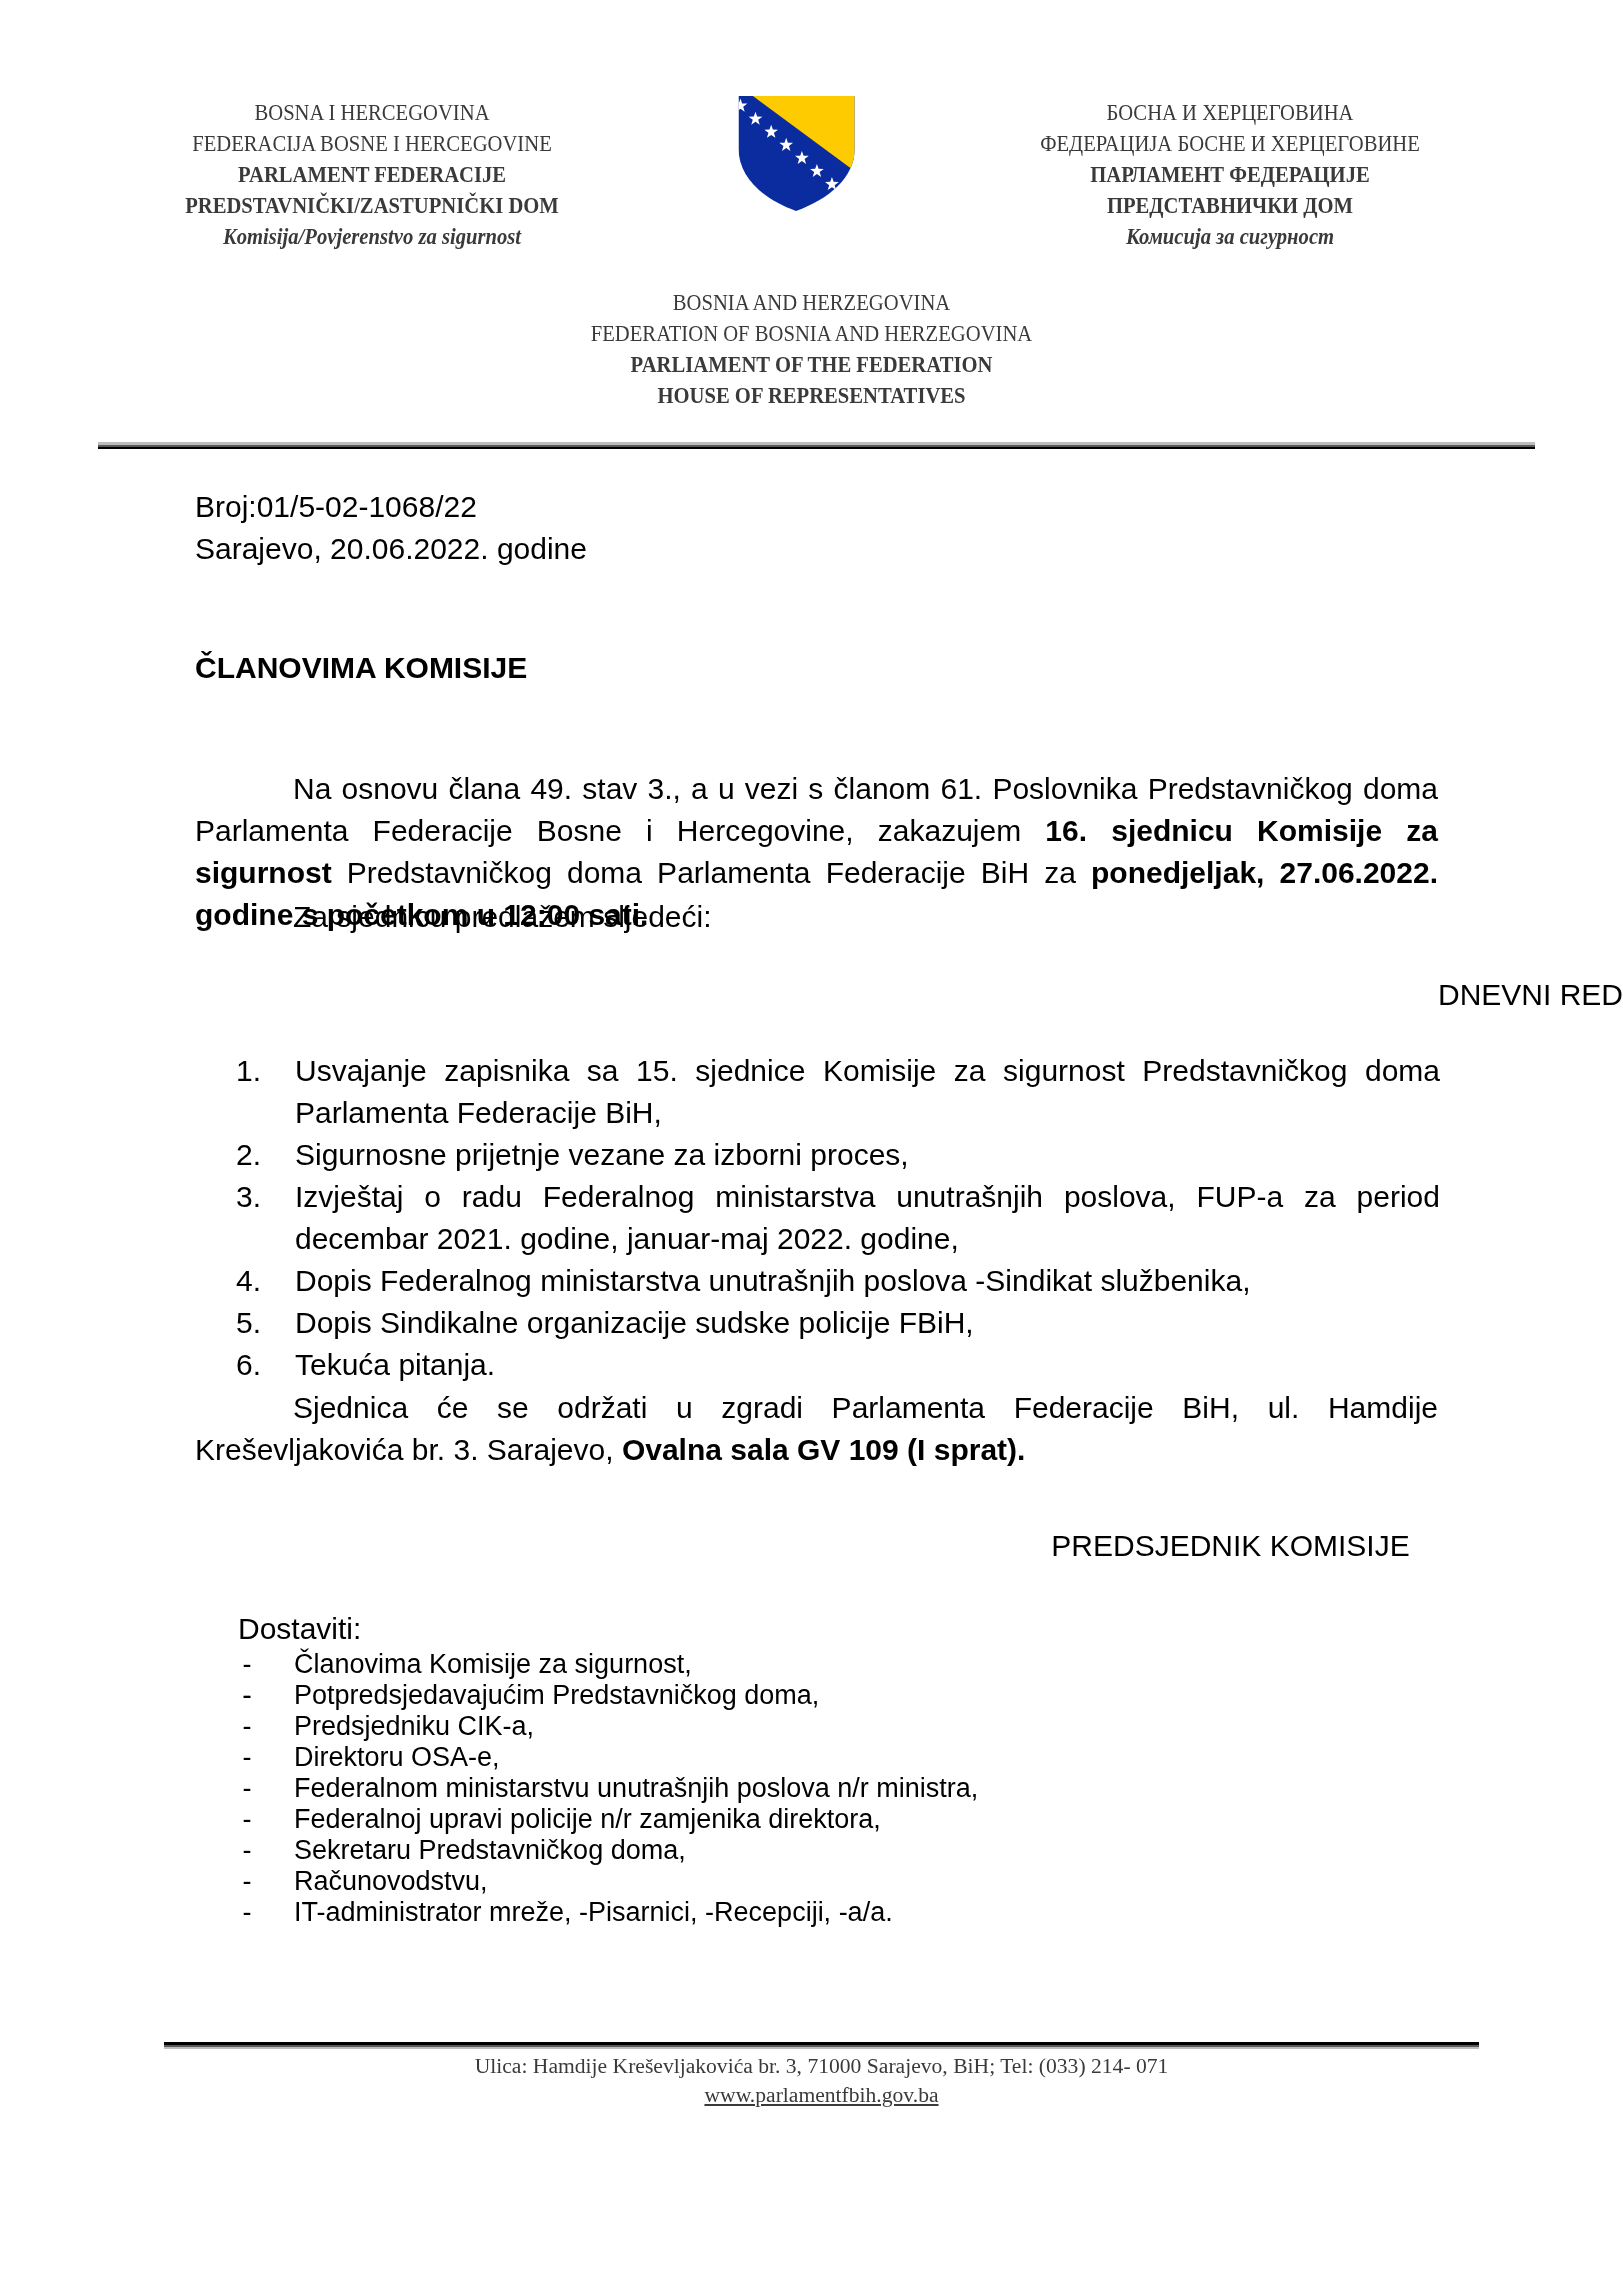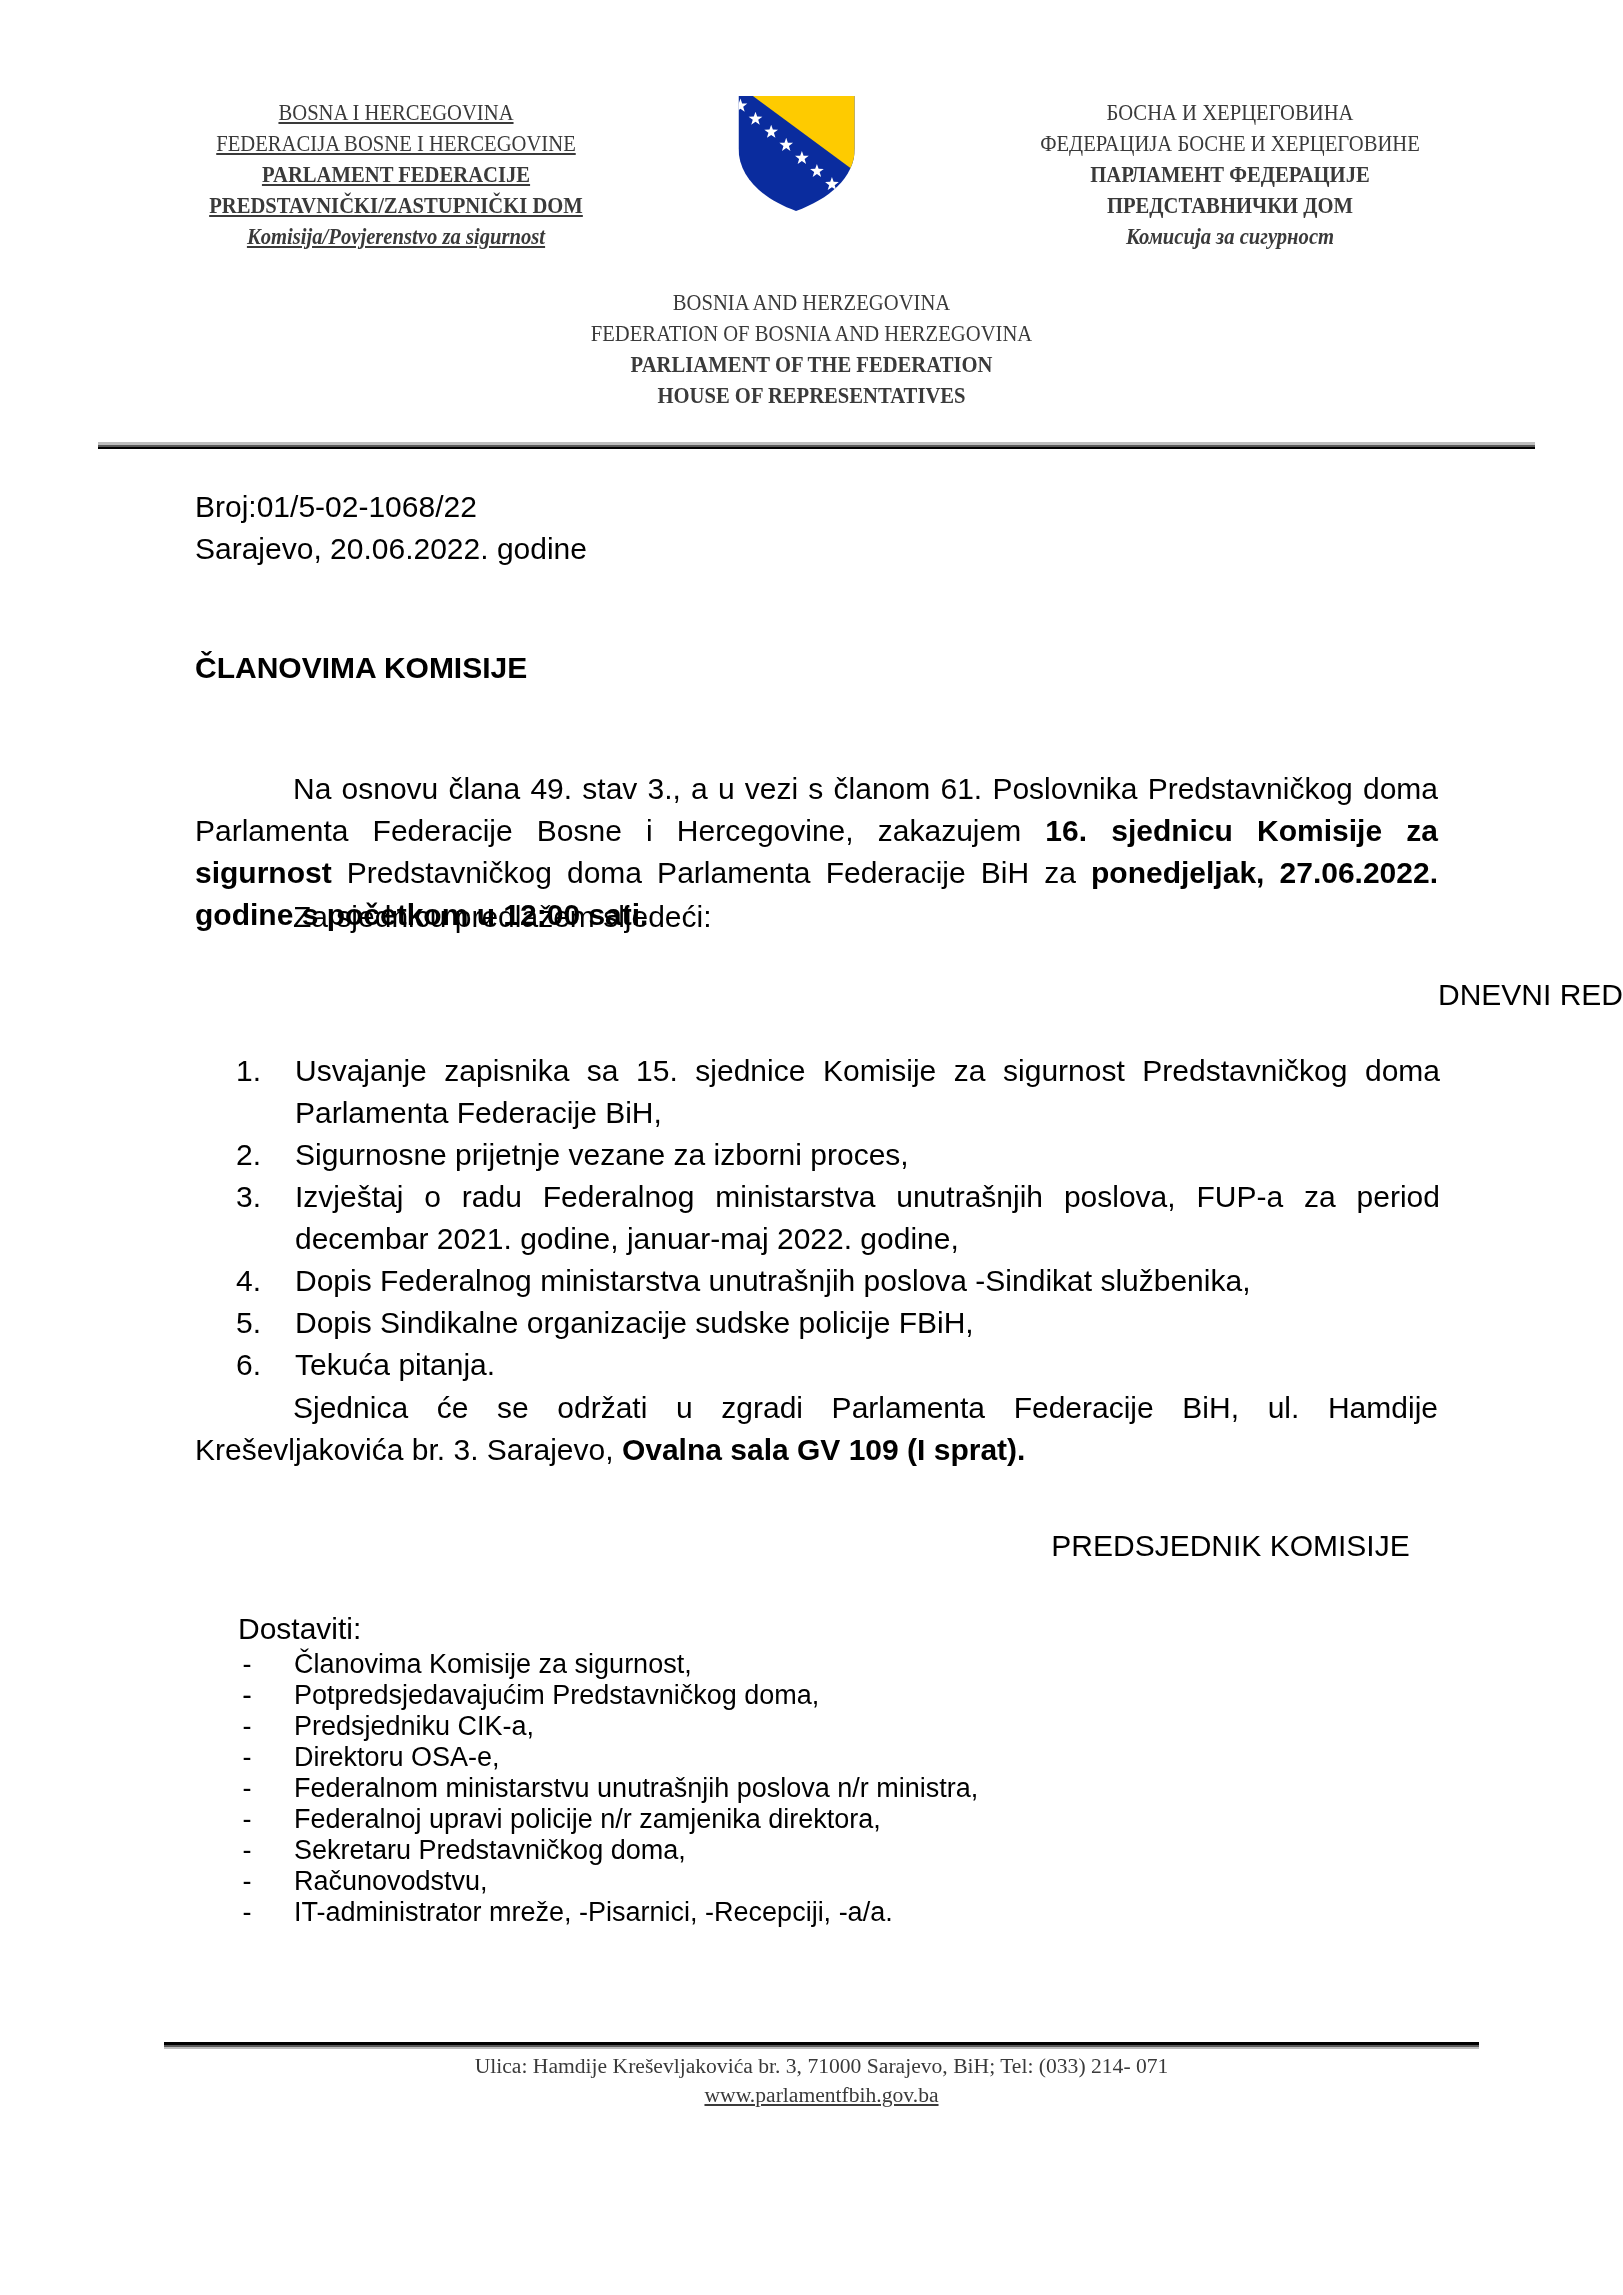--- a/index.html
+++ b/index.html
@@ -4,21 +4,21 @@
 <style>
   html, body { margin:0; padding:0; background:#ffffff; }
   body { width:1623px; height:2295px; position:relative; overflow:hidden; color:#000; }
   .serif { font-family:"Liberation Serif","DejaVu Serif",serif; color:#3a3a3a; }
   .sans { font-family:"Liberation Sans","DejaVu Sans",sans-serif; color:#000; }
 
   
   .hdr { position:absolute; text-align:center; font-size:24px; line-height:31px; }
   .hdr .b { font-weight:bold; }
   .hdr .i { font-style:italic; font-weight:bold; }
-  #hdr-left { left:108px; width:576px; top:97px;text-decoration:underline; }
+  #hdr-left { left:84px; width:576px; top:97px; }
   #hdr-right { left:942px; width:576px; top:97px; }
   #hdr-en { left:419px; width:785px; top:287px; }
   .line { display:block; white-space:nowrap; transform:scaleX(0.86); }
 
   #coat { position:absolute; left:737px; top:96px; width:118px; height:115px; }
 
   
   .rule-top { position:absolute; left:98px; width:1437px; top:442px; }
   .rule-top .r1 { height:2.6px; background:#bdbdbd; }
   .rule-top .r2 { height:2.6px; background:#5a5a5a; }

